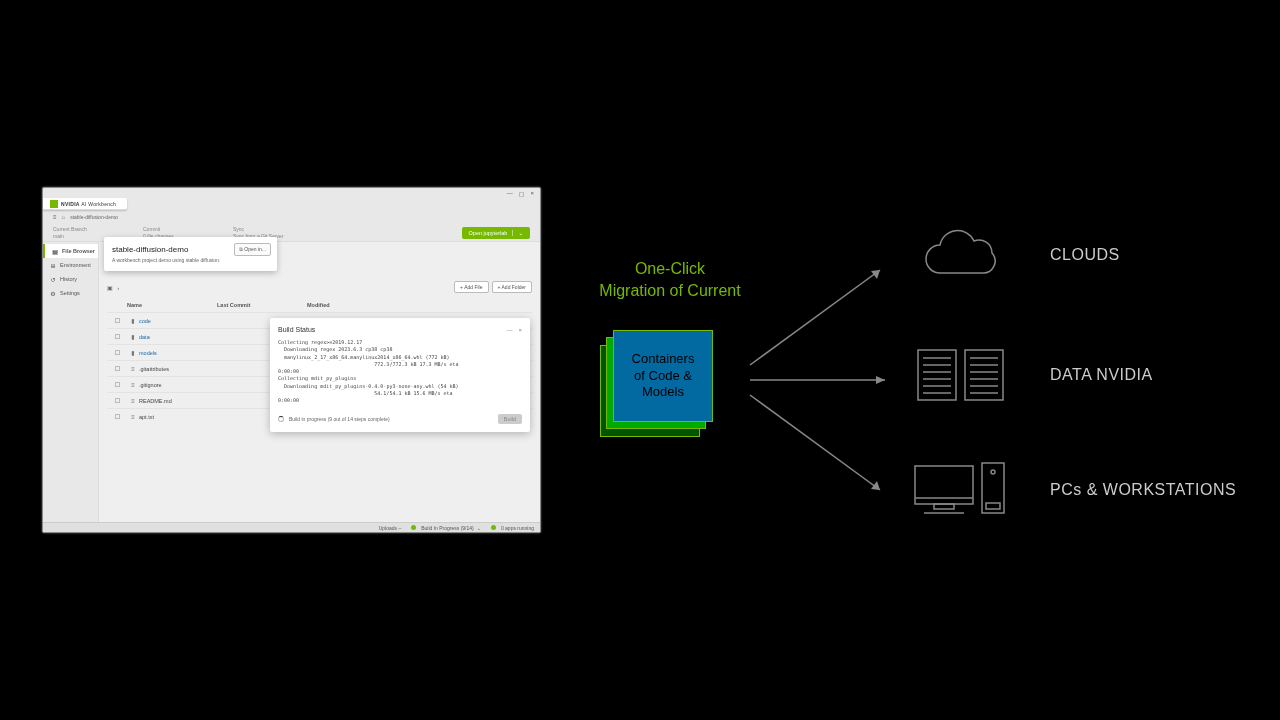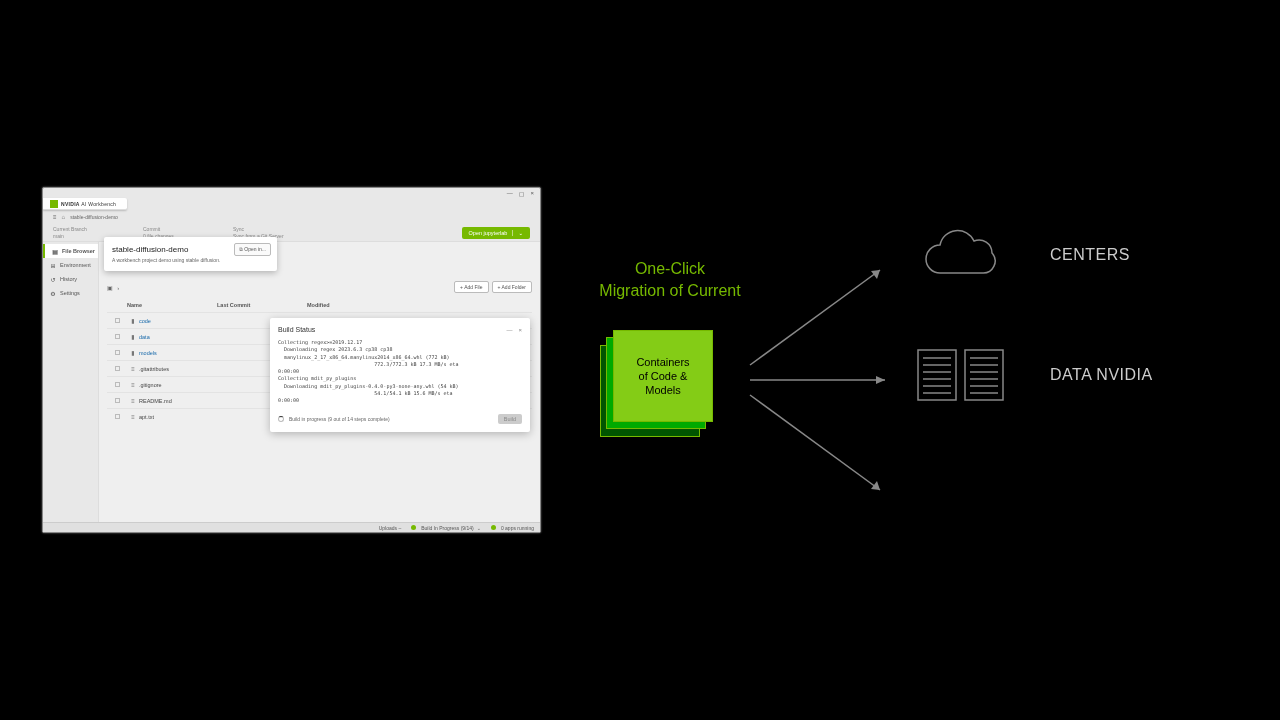--- a/index.html
+++ b/index.html
@@ -69,21 +69,21 @@
 .status .dot{width:5px;height:5px;background:#76b900;border-radius:50%;margin-right:2px}
 .status .cell{display:flex;align-items:center;gap:3px}
 
 
 #diag{position:absolute;left:560px;top:230px;width:700px;height:300px;color:#fff}
 .headline{position:absolute;left:0;top:28px;width:220px;text-align:center;color:#76b900;font-size:16px;line-height:1.35}
 .stack{position:absolute;left:40px;top:100px;width:113px;height:107px}
 .stack .s{position:absolute;width:100px;height:92px;border:1px solid #76b900}
 .stack .s1{left:0;top:15px;background:#050}
 .stack .s2{left:6px;top:7px;background:#0a0}
-.stack .s3{left:13px;top:0;background:#84cc16;color:#000;display:flex;align-items:center;justify-content:center;text-align:center;font-size:11px;line-height:1.3;padding:6px}
+.stack .s3{left:13px;top:0;background:#0369a1;color:#000;display:flex;align-items:center;justify-content:center;text-align:center;font-size:13px;line-height:1.3;padding:6px}
 
 svg.arrows{position:absolute;left:180px;top:0;width:180px;height:300px}
 .arrows line{stroke:#888;stroke-width:1.5}
 .arrows polygon{fill:#888}
 
 .target{position:absolute;left:350px;height:70px;display:flex;align-items:center;gap:40px}
 .target.t1{top:-10px}
 .target.t2{top:110px}
 .target.t3{top:225px}
 .target .ico{width:100px;height:70px;display:flex;align-items:center;justify-content:center}
@@ -294,21 +294,21 @@
   <line x1="10" y1="165" x2="140" y2="260"></line>
       <polygon points="140,260 137,251 131,259"></polygon>
  </svg>
 
  <div class="target t1">
   <div class="ico">
    <svg width="90" height="55" viewBox="0 0 90 55">
           <path d="M25 45 a14 14 0 0 1 0-28 a18 18 0 0 1 34-4 a13 13 0 0 1 18 12 a12 12 0 0 1 -10 20 z"></path>
         </svg>
   </div>
-  <div class="lbl">CENTERS</div>
+  <div class="lbl">CLOUDS</div>
  </div>
 
  <div class="target t2">
   <div class="ico">
    <svg width="95" height="60" viewBox="0 0 95 60">
     <rect x="5" y="5" width="38" height="50"></rect>
           <rect x="52" y="5" width="38" height="50"></rect>
     <line class="rackline" x1="10" y1="13" x2="38" y2="13"></line>
           <line class="rackline" x1="10" y1="20" x2="38" y2="20"></line>
           <line class="rackline" x1="10" y1="27" x2="38" y2="27"></line>
@@ -319,13 +319,27 @@
           <line class="rackline" x1="57" y1="20" x2="85" y2="20"></line>
           <line class="rackline" x1="57" y1="27" x2="85" y2="27"></line>
           <line class="rackline" x1="57" y1="34" x2="85" y2="34"></line>
           <line class="rackline" x1="57" y1="41" x2="85" y2="41"></line>
           <line class="rackline" x1="57" y1="48" x2="85" y2="48"></line>
    </svg>
   </div>
   <div class="lbl">DATA NVIDIA</div>
  </div>
 
+ <div class="target t3">
+  <div class="ico">
+   <svg width="100" height="65" viewBox="0 0 100 65">
+    <rect x="5" y="8" width="58" height="38"></rect>
+          <line x1="5" y1="40" x2="63" y2="40" class="rackline"></line>
+    <rect x="24" y="46" width="20" height="5"></rect>
+          <line x1="14" y1="55" x2="54" y2="55" class="rackline"></line>
+    <rect x="72" y="5" width="22" height="50"></rect>
+          <circle cx="83" cy="14" r="2"></circle>
+          <rect x="76" y="45" width="14" height="6"></rect>
+   </svg>
+  </div>
+  <div class="lbl">PCs &amp; WORKSTATIONS</div>
+ </div>
 </div>
 
 </body></html>

